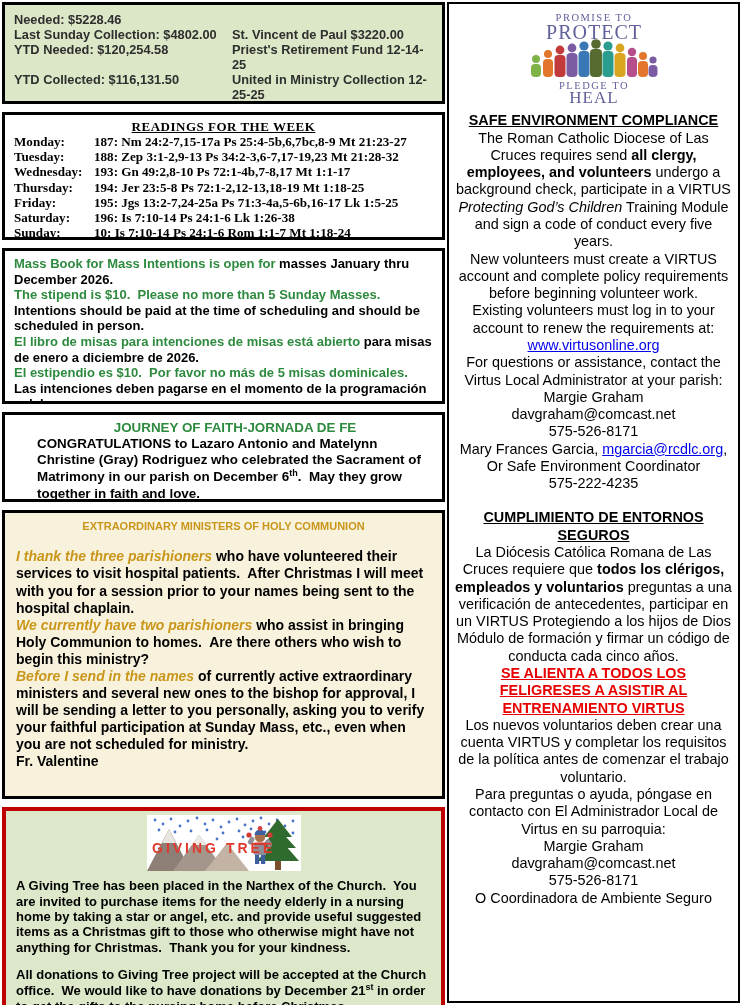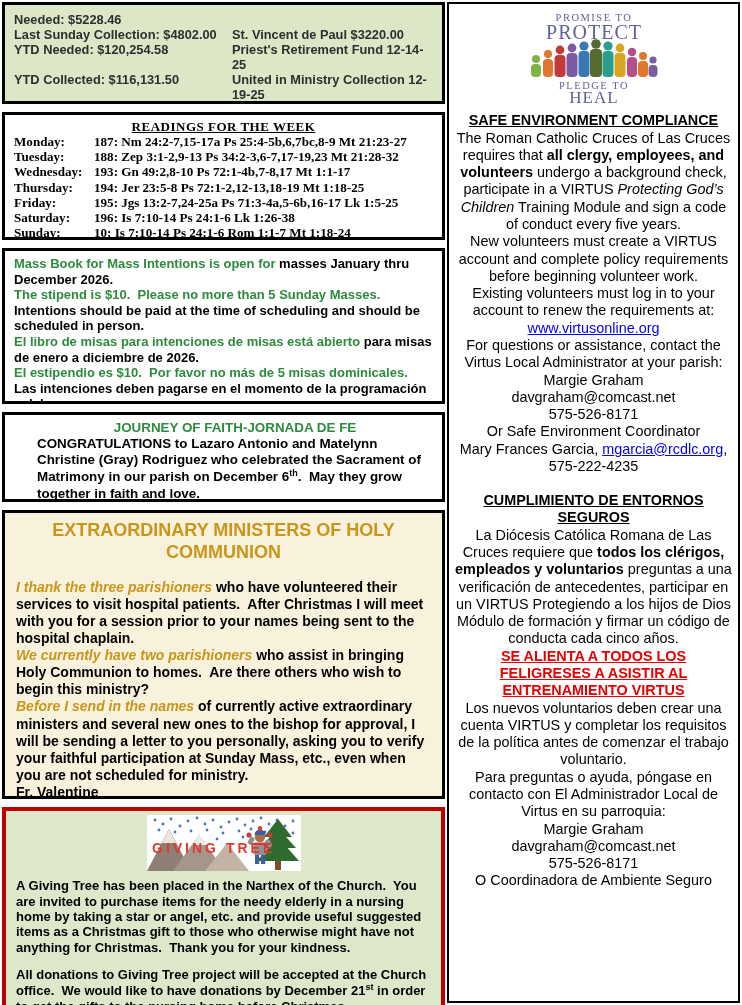--- a/index.html
+++ b/index.html
@@ -20,21 +20,21 @@
             font-size:13.1px;line-height:1.16;padding-top:4px;}
   .readings-title{text-align:center;text-decoration:underline;letter-spacing:.5px;font-size:13px;}
   .r-row{display:flex;}
   .r-day{width:80px;}
   .r-text{flex:1;}
   .massbook{height:156px;font-size:13px;font-weight:bold;line-height:1.2;padding-top:5px;}
   .journey{height:90px;font-size:13.4px;font-weight:bold;line-height:1.2;padding-top:5px;padding-left:32px;}
   .journey-title{text-align:center;color:#2d8a3e;}
   .emhc{height:289px;background:#f8f2dc;font-size:14px;font-weight:bold;
         line-height:1.22;padding:7px 11px;}
-  .emhc-title{text-align:center;color:#C9961A;font-size:18px;margin-bottom:15px;}
+  .emhc-title{text-align:center;color:#C9961A;font-size:11px;margin-bottom:15px;}
   .giving{height:218px;background:#dce8c9;border:4px solid #bf0000;font-size:13px;
           font-weight:bold;line-height:1.18;padding:2px 10px 4px;}
   .giving-img-wrap{text-align:center;margin:2px 0 4px;}
   .p{white-space:pre-wrap;margin:0;}
   .gap12{height:12px;}
   .green{color:#2d8a3e;}
   .gold-italic{color:#C9961A;font-style:italic;}
   sup{font-size:9px;}
   
   .right-col{position:absolute;left:447px;top:2px;width:293px;height:1001px;
@@ -58,21 +58,21 @@
     <div class="f-row">
       <span class="f-left">Last Sunday Collection: $4802.00</span>
       <span class="f-right">St. Vincent de Paul $3220.00</span>
     </div>
     <div class="f-row">
       <span class="f-left">YTD Needed: $120,254.58</span>
       <span class="f-right">Priest's Retirement Fund 12-14-25</span>
     </div>
     <div class="f-row">
       <span class="f-left">YTD Collected: $116,131.50</span>
-      <span class="f-right">United in Ministry Collection 12-19-25</span>
+      <span class="f-right">United in Ministry Collection 12-25-25</span>
     </div>
 
   </div>
 
   <div class="box readings">
     <div class="readings-title">READINGS FOR THE WEEK</div>
     <div class="r-row">
         <span class="r-day">Monday:</span>
         <span class="r-text">187: Nm 24:2-7,15-17a Ps 25:4-5b,6,7bc,8-9 Mt 21:23-27</span>
       </div>
@@ -245,30 +245,30 @@
             <rect x="140.5" y="55" width="9" height="12" rx="4"></rect>
           </g>
       </g>
       <text x="86" y="79" text-anchor="middle" font-family="Liberation Serif, serif" font-size="10.5" letter-spacing="1.5" fill="#61619b">PLEDGE TO</text>
       <text x="86" y="93" text-anchor="middle" font-family="Liberation Serif, serif" font-size="17" letter-spacing="1" fill="#61619b">HEAL</text>
     </svg>
   </div>
 
   <div>
     <div class="rtitle">SAFE ENVIRONMENT COMPLIANCE</div>
-    <div><span>The Roman Catholic Cruces of Las Cruces requires that </span><span class="bold">all clergy, employees, and volunteers</span><span> undergo a background check, participate in a VIRTUS </span><span class="ital">Protecting God’s Children</span><span> Training Module and sign a code of conduct every five years.</span></div>
+    <div><span>The Roman Catholic Diocese of Las Cruces requires send </span><span class="bold">all clergy, employees, and volunteers</span><span> undergo a background check, participate in a VIRTUS </span><span class="ital">Protecting God’s Children</span><span> Training Module and sign a code of conduct every five years.</span></div>
     <div>New volunteers must create a VIRTUS account and complete policy requirements before beginning volunteer work.</div>
     <div>Existing volunteers must log in to your account to renew the requirements at:</div>
     <div><span class="blue-link">www.virtusonline.org</span></div>
     <div>For questions or assistance, contact the Virtus Local Administrator at your parish:</div>
     <div>Margie Graham</div>
     <div>davgraham@comcast.net</div>
     <div>575-526-8171</div>
+    <div><span>Mary Frances Garcia, </span><span class="blue-link">mgarcia@rcdlc.org</span><span>,</span></div>
     <div>Or Safe Environment Coordinator</div>
-    <div><span>Mary Frances Garcia, </span><span class="blue-link">mgarcia@rcdlc.org</span><span>,</span></div>
     <div>575-222-4235</div>
   </div>
 
   <div class="rsec-gap"></div>
 
   <div>
     <div class="rtitle">CUMPLIMIENTO DE ENTORNOS SEGUROS</div>
     <div><span>La Diócesis Católica Romana de Las Cruces requiere que </span><span class="bold">todos los clérigos, empleados y voluntarios</span><span> preguntas a una verificación de antecedentes, participar en un VIRTUS Protegiendo a los hijos de Dios Módulo de formación y firmar un código de conducta cada cinco años.</span></div>
     <div class="red-heading">SE ALIENTA A TODOS LOS FELIGRESES A ASISTIR AL ENTRENAMIENTO VIRTUS</div>
     <div>Los nuevos voluntarios deben crear una cuenta VIRTUS y completar los requisitos de la política antes de comenzar el trabajo voluntario.</div>

